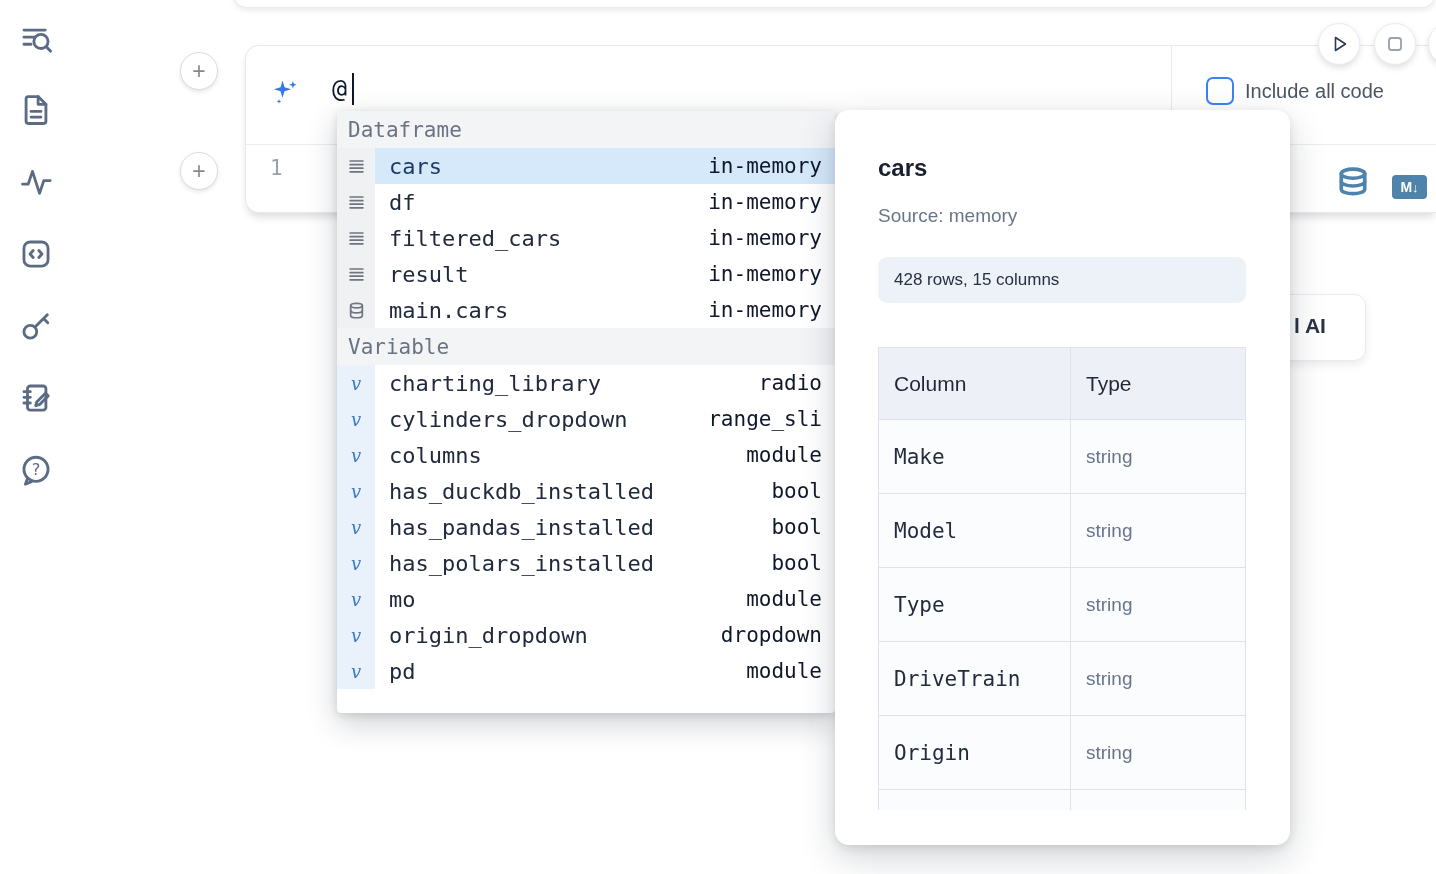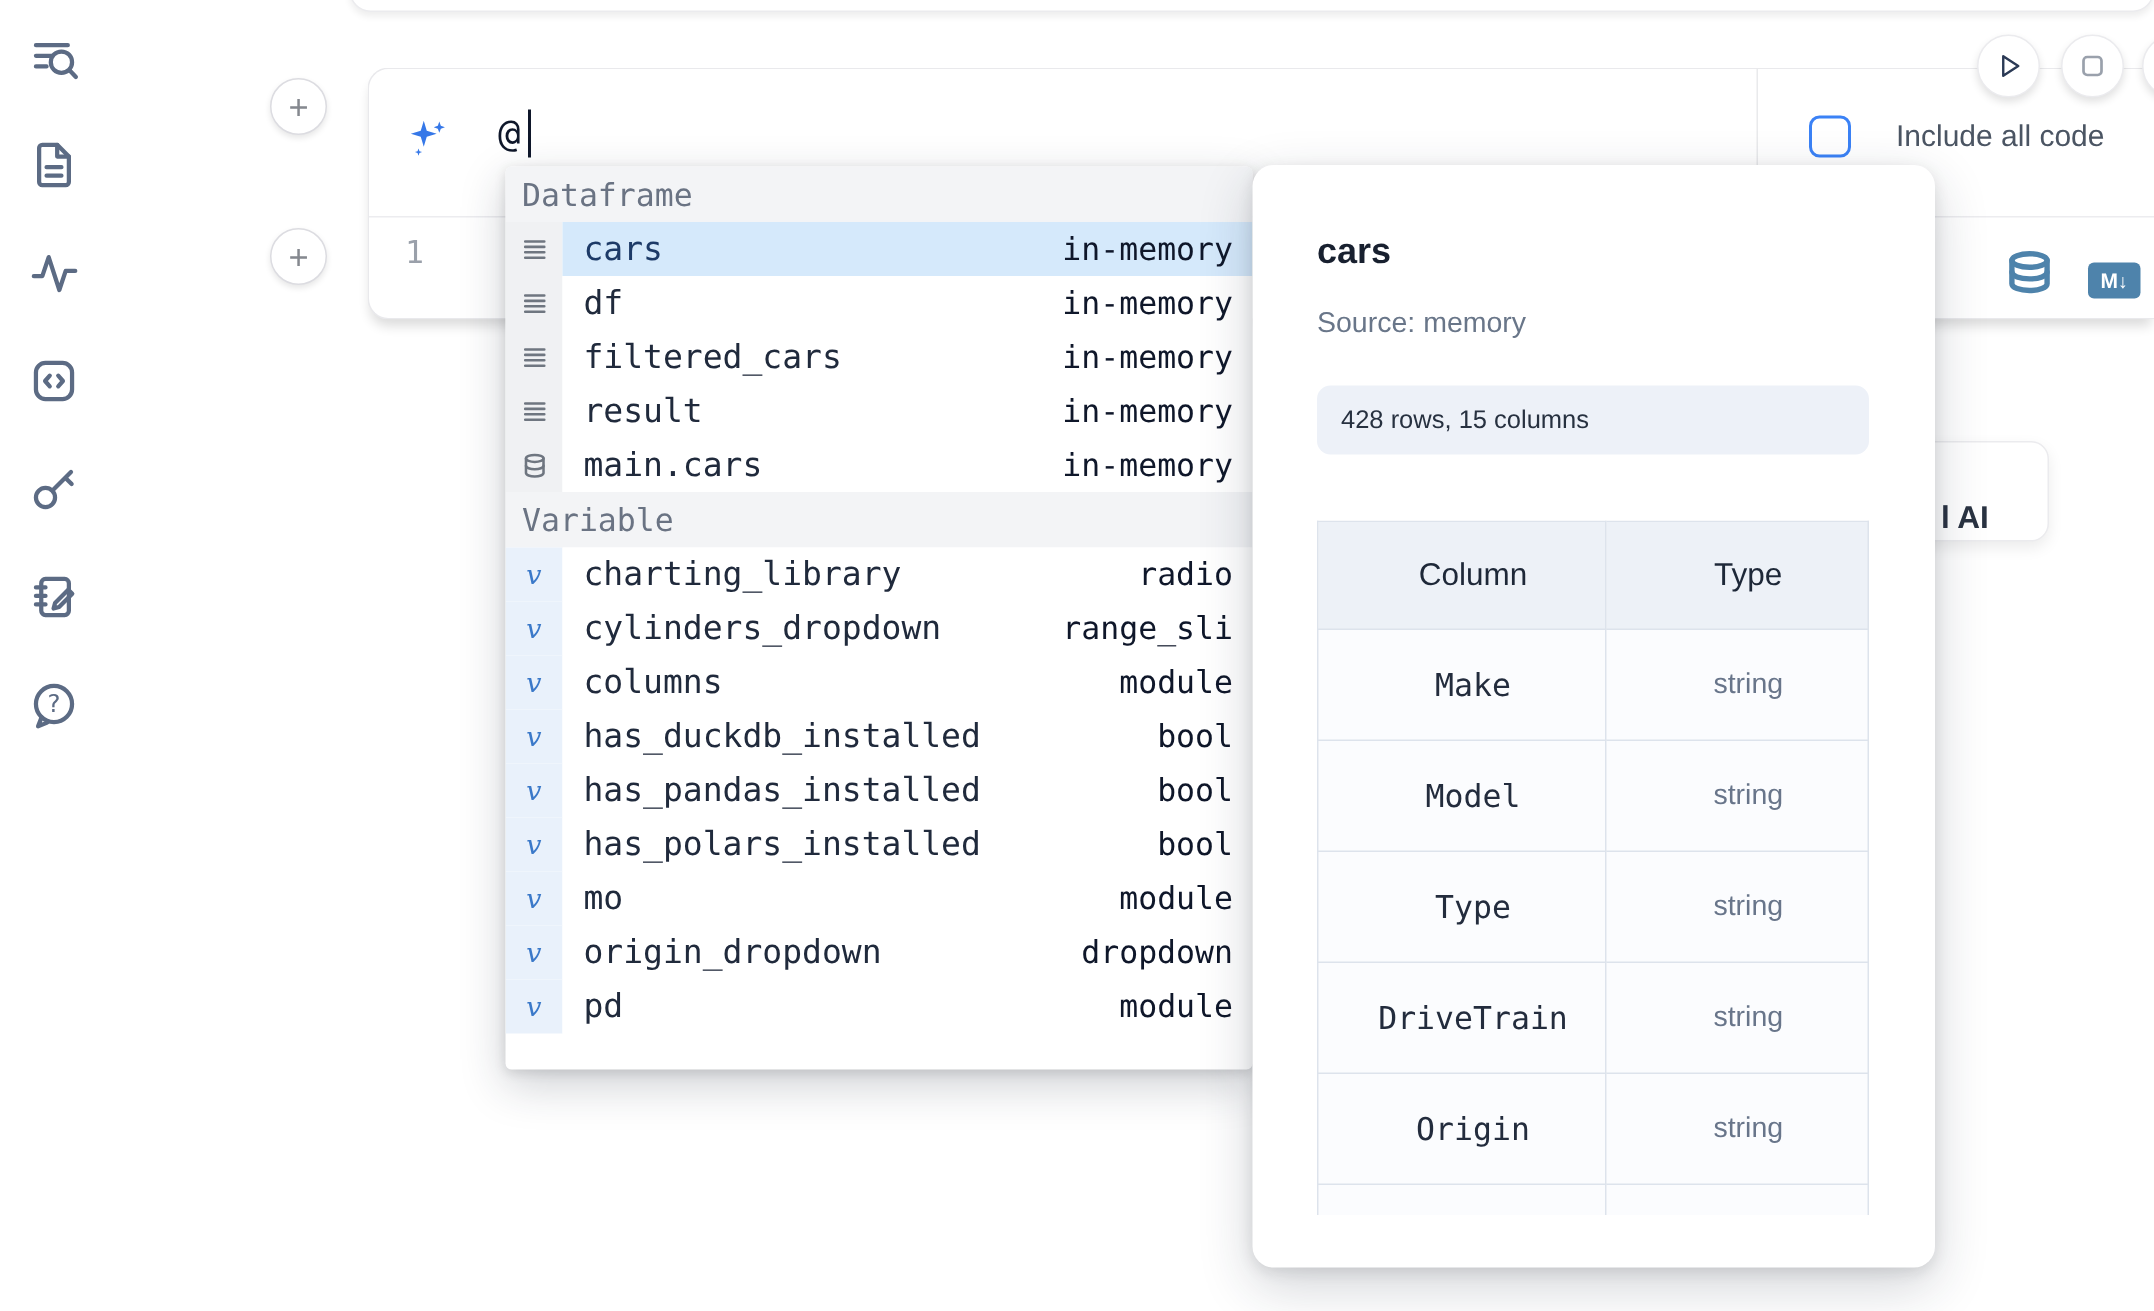--- a/index.html
+++ b/index.html
@@ -30,42 +30,42 @@
     box-shadow:0 6px 8px -2px rgba(0,0,0,.14); z-index:1; }
   .ai-row { position:absolute; left:0; top:0; right:0; height:99px;
     border-bottom:1px solid #ececef; }
   .ai-divider { position:absolute; left:925px; top:0; height:99px; width:0;
     border-left:1px solid #e9eaec; }
   .sparkle { position:absolute; left:24px; top:31px; width:30px; height:30px; }
   .typed { position:absolute; left:86px; top:28px; font-size:25px; color:#0f172a; }
   .caret { position:absolute; left:106px; top:27px; width:2px; height:32px; background:#0f172a; }
   .cbx { position:absolute; left:960px; top:31px; width:28px; height:28px;
     border:2px solid #3b82f6; border-radius:7px; background:#fff; cursor:pointer; }
-  .cbx-label { position:absolute; left:999px; top:34px; font-size:20px; color:#4b5563;margin-left:19px; }
+  .cbx-label { position:absolute; left:999px; top:34px; font-size:20px; color:#4b5563; }
   .line-no { position:absolute; left:24px; top:110px; font-size:21px; color:#9aa0aa; }
   .db-big { position:absolute; left:1091px; top:120px; width:32px; height:38px; }
   .db-big svg { width:32px; height:38px; stroke:#4e83ab; stroke-width:2.7; fill:none;
     stroke-linecap:round; }
   .md-badge { position:absolute; left:1146px; top:129px; width:35px; height:24px;
     background:#4e83ab; border-radius:4px; color:#fff; font-weight:bold; font-size:14px;
     display:flex; align-items:center; justify-content:center; gap:0; cursor:pointer; }
   .md-badge .arr { font-size:13px; }
 
   
   .circ-btn { width:42px; height:42px; border-radius:50%; background:#fff;
     border:1px solid #ebebee; box-shadow:0 3px 6px rgba(0,0,0,.12); display:flex;
     align-items:center; justify-content:center; cursor:pointer; z-index:6; }
   .circ-btn svg { width:24px; height:24px; fill:none; stroke-linejoin:round; stroke-linecap:round; }
 
   
   .ai-card { left:1253px; top:294px; width:113px; height:67px; background:#fff;
     border:1px solid #ebebee; border-radius:12px; box-shadow:0 4px 10px rgba(0,0,0,.08);
     z-index:4; }
   .ai-card span { position:absolute; left:40px; top:19px; font-size:21px; font-weight:bold;
-    color:#2a3342;margin-top:20px; }
+    color:#2a3342; }
 
   
   .ac { left:337px; top:111px; width:498px; height:602px; background:#fff;
     border-radius:4px; overflow:hidden; z-index:20;
     box-shadow:0 10px 30px rgba(30,40,60,.22), 0 2px 8px rgba(0,0,0,.12);
     font-family:"DejaVu Sans Mono", monospace; }
   .ac-header { height:37px; background:#f3f4f6; color:#6a7383; font-size:21px;
     display:flex; align-items:center; padding-left:11px; }
   .ac-item { height:36px; display:flex; align-items:stretch; cursor:pointer; }
   .ac-gutter { width:38px; display:flex; align-items:center; justify-content:center;
@@ -87,21 +87,21 @@
     box-shadow:0 12px 36px rgba(30,40,60,.20), 0 3px 10px rgba(0,0,0,.10); }
   .pv-title { position:absolute; left:43px; top:44px; font-size:24px; font-weight:bold;
     color:#18202f; }
   .pv-source { position:absolute; left:43px; top:95px; font-size:19px; color:#697689; }
   .pv-badge { position:absolute; left:43px; top:147px; width:368px; height:46px;
     background:#edf1f8; border-radius:9px; display:flex; align-items:center;
     padding-left:16px; font-size:17px; color:#273140; }
   .pv-tablewrap { position:absolute; left:43px; top:237px; width:368px; height:463px;
     overflow:hidden; }
   .pv-table { border-collapse:collapse; width:368px; }
-  .pv-table th, .pv-table td { border:1px solid #dde3ec; text-align:center; vertical-align:middle; }
+  .pv-table th, .pv-table td { border:1px solid #dde3ec; text-align:left; vertical-align:middle; }
   .pv-table th { height:72px; background:#edf1f7; font-weight:normal; font-size:21px;
     color:#1e2838; padding-left:15px; }
   .pv-table td { height:74px; background:#fbfcfe; padding-left:15px; }
   .pv-table td.colname { font-family:"DejaVu Sans Mono", monospace; font-size:21px;
     color:#232c3d; width:192px; }
   .pv-table td.coltype { font-size:19px; color:#68758a; }
 </style>
 </head>
 <body>
 

